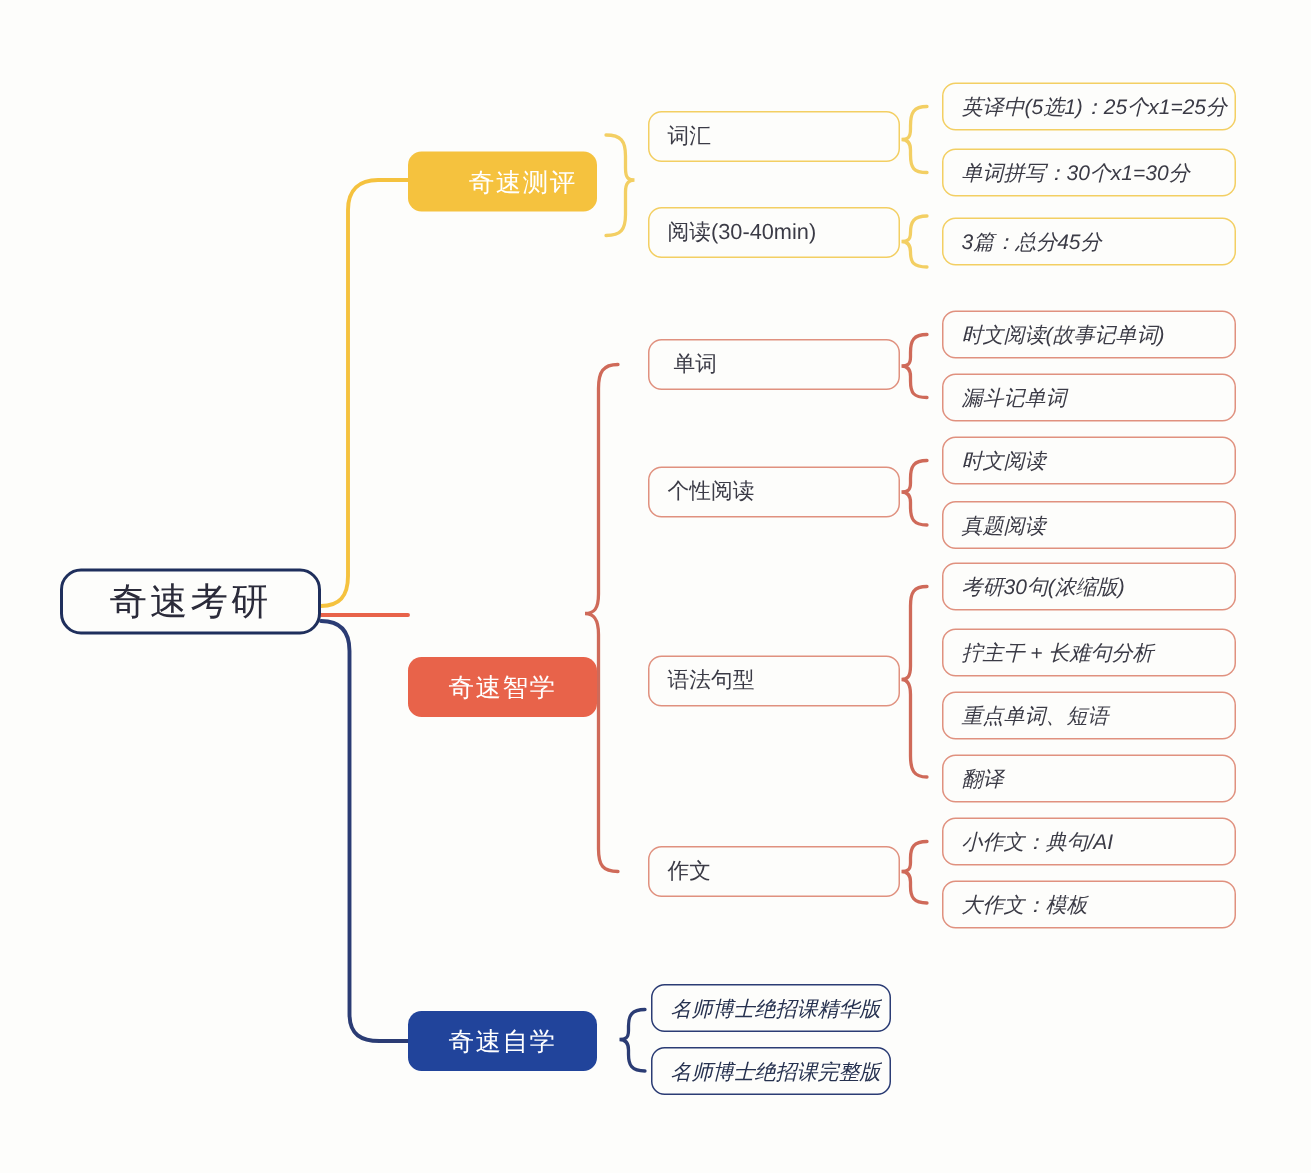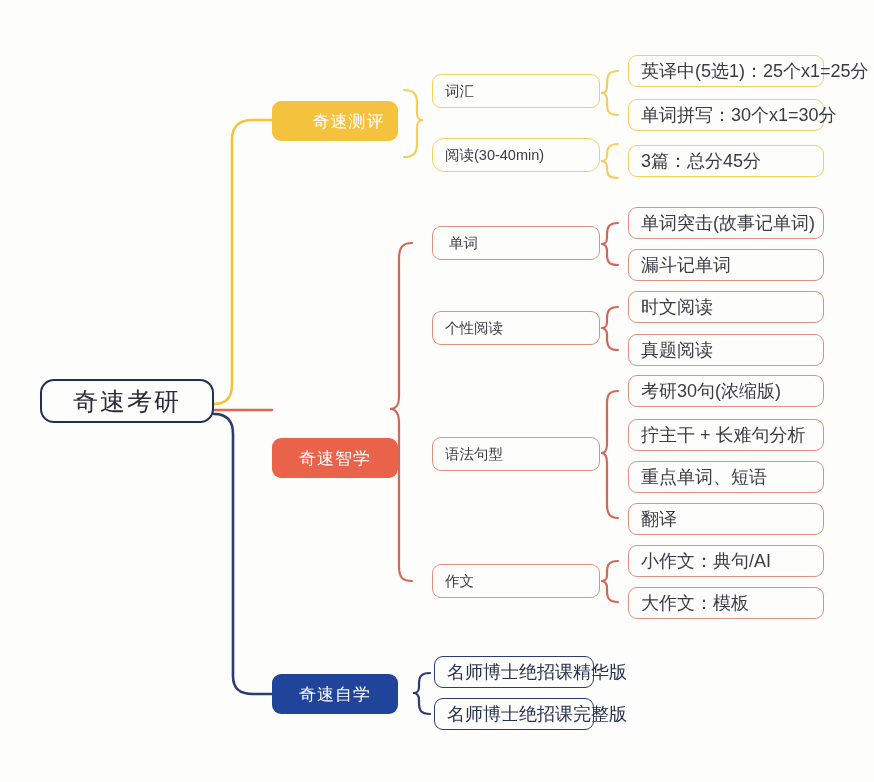--- a/index.html
+++ b/index.html
@@ -60,21 +60,21 @@
     background: #fdfdfb;
     border: 1.6px solid #cfcfcf;
     color: #3b3b46;
     font-size: 14.5px;
     padding-left: 12px;
     justify-content: flex-start;
   }
   .card.yellow { border-color: #f3cf63; }
   .card.orange { border-color: #e0917f; }
   .card.navy   { border-color: #2b3c74; color: #26314f; }
-  .card.lvl3   { font-size: 18px; }
+  .card.lvl3   { font-size: 14px; font-style: italic; }
 </style>
 </head>
 <body>
 
 <div id="canvas">
 
   <svg id="wires" viewBox="0 0 874 782" xmlns="http://www.w3.org/2000/svg" fill="none">
 
     <path d="M214 404 C 226 404 232 398 232 384 L232 140 C232 126 240 120 252 120 L272 120" stroke="#f5c23e" stroke-width="2.6" stroke-linecap="round"></path>
 
@@ -105,21 +105,21 @@
     <span>奇速考研</span>
   </div>
 
   <div class="node branch yellow" style="left:272px; top:101px; width:126px; height:40px;">
     <span>奇速测评</span>
   </div>
 
   <div class="node card yellow" style="left:432px; top:74px; width:168px; height:34px;">
     <span>词汇</span>
   </div>
-  <div class="node card yellow" style="left:432px; top:138px; width:168px; height:34px;border-radius:12px;">
+  <div class="node card yellow" style="left:432px; top:138px; width:168px; height:34px;">
     <span>阅读(30-40min)</span>
   </div>
 
   <div class="node card yellow lvl3" style="left:628px; top:55px; width:196px; height:32px;">
     <span>英译中(5选1)：25个x1=25分</span>
   </div>
   <div class="node card yellow lvl3" style="left:628px; top:99px; width:196px; height:32px;">
     <span>单词拼写：30个x1=30分</span>
   </div>
   <div class="node card yellow lvl3" style="left:628px; top:145px; width:196px; height:32px;">
@@ -137,21 +137,21 @@
     <span>个性阅读</span>
   </div>
   <div class="node card orange" style="left:432px; top:437px; width:168px; height:34px;">
     <span>语法句型</span>
   </div>
   <div class="node card orange" style="left:432px; top:564px; width:168px; height:34px;">
     <span>作文</span>
   </div>
 
   <div class="node card orange lvl3" style="left:628px; top:207px; width:196px; height:32px;">
-    <span>单词突击(故事记单词)</span>
+    <span>时文阅读(故事记单词)</span>
   </div>
   <div class="node card orange lvl3" style="left:628px; top:249px; width:196px; height:32px;">
     <span>漏斗记单词</span>
   </div>
   <div class="node card orange lvl3" style="left:628px; top:291px; width:196px; height:32px;">
     <span>时文阅读</span>
   </div>
   <div class="node card orange lvl3" style="left:628px; top:334px; width:196px; height:32px;">
     <span>真题阅读</span>
   </div>

